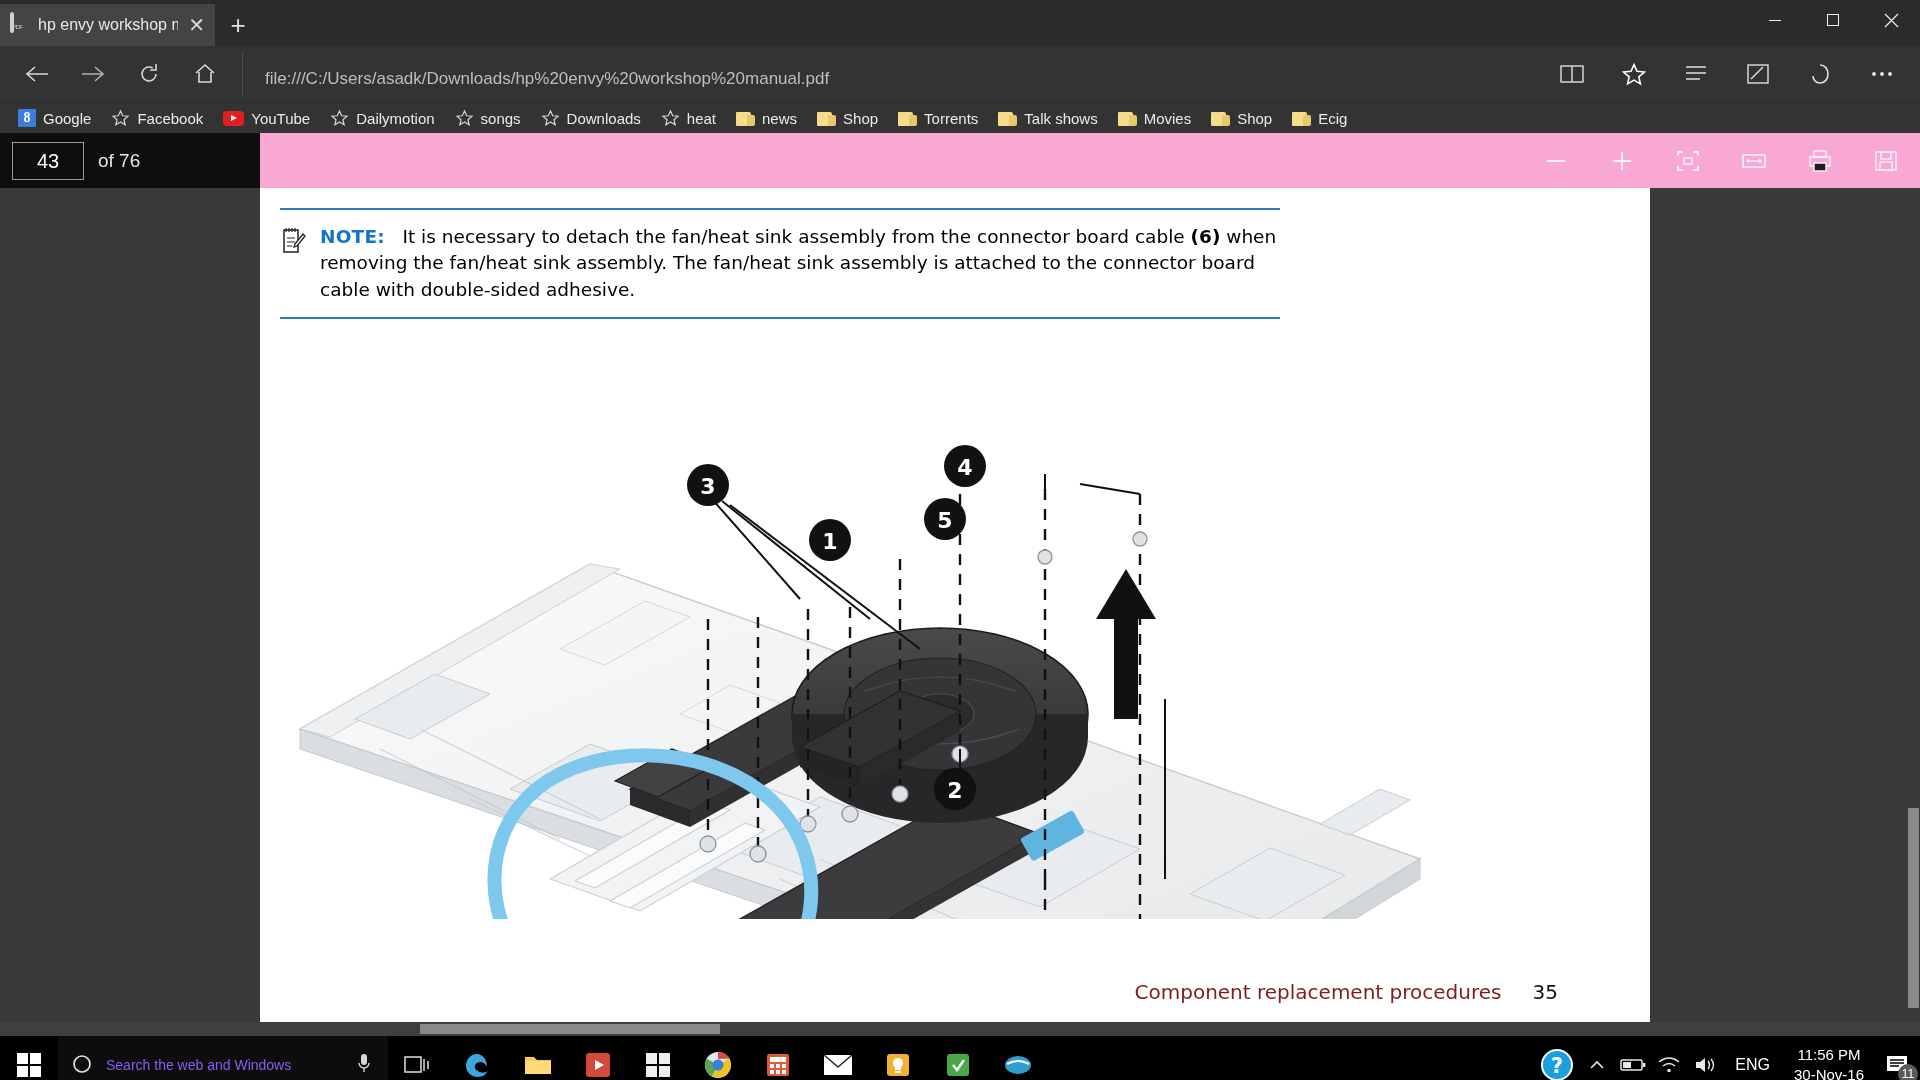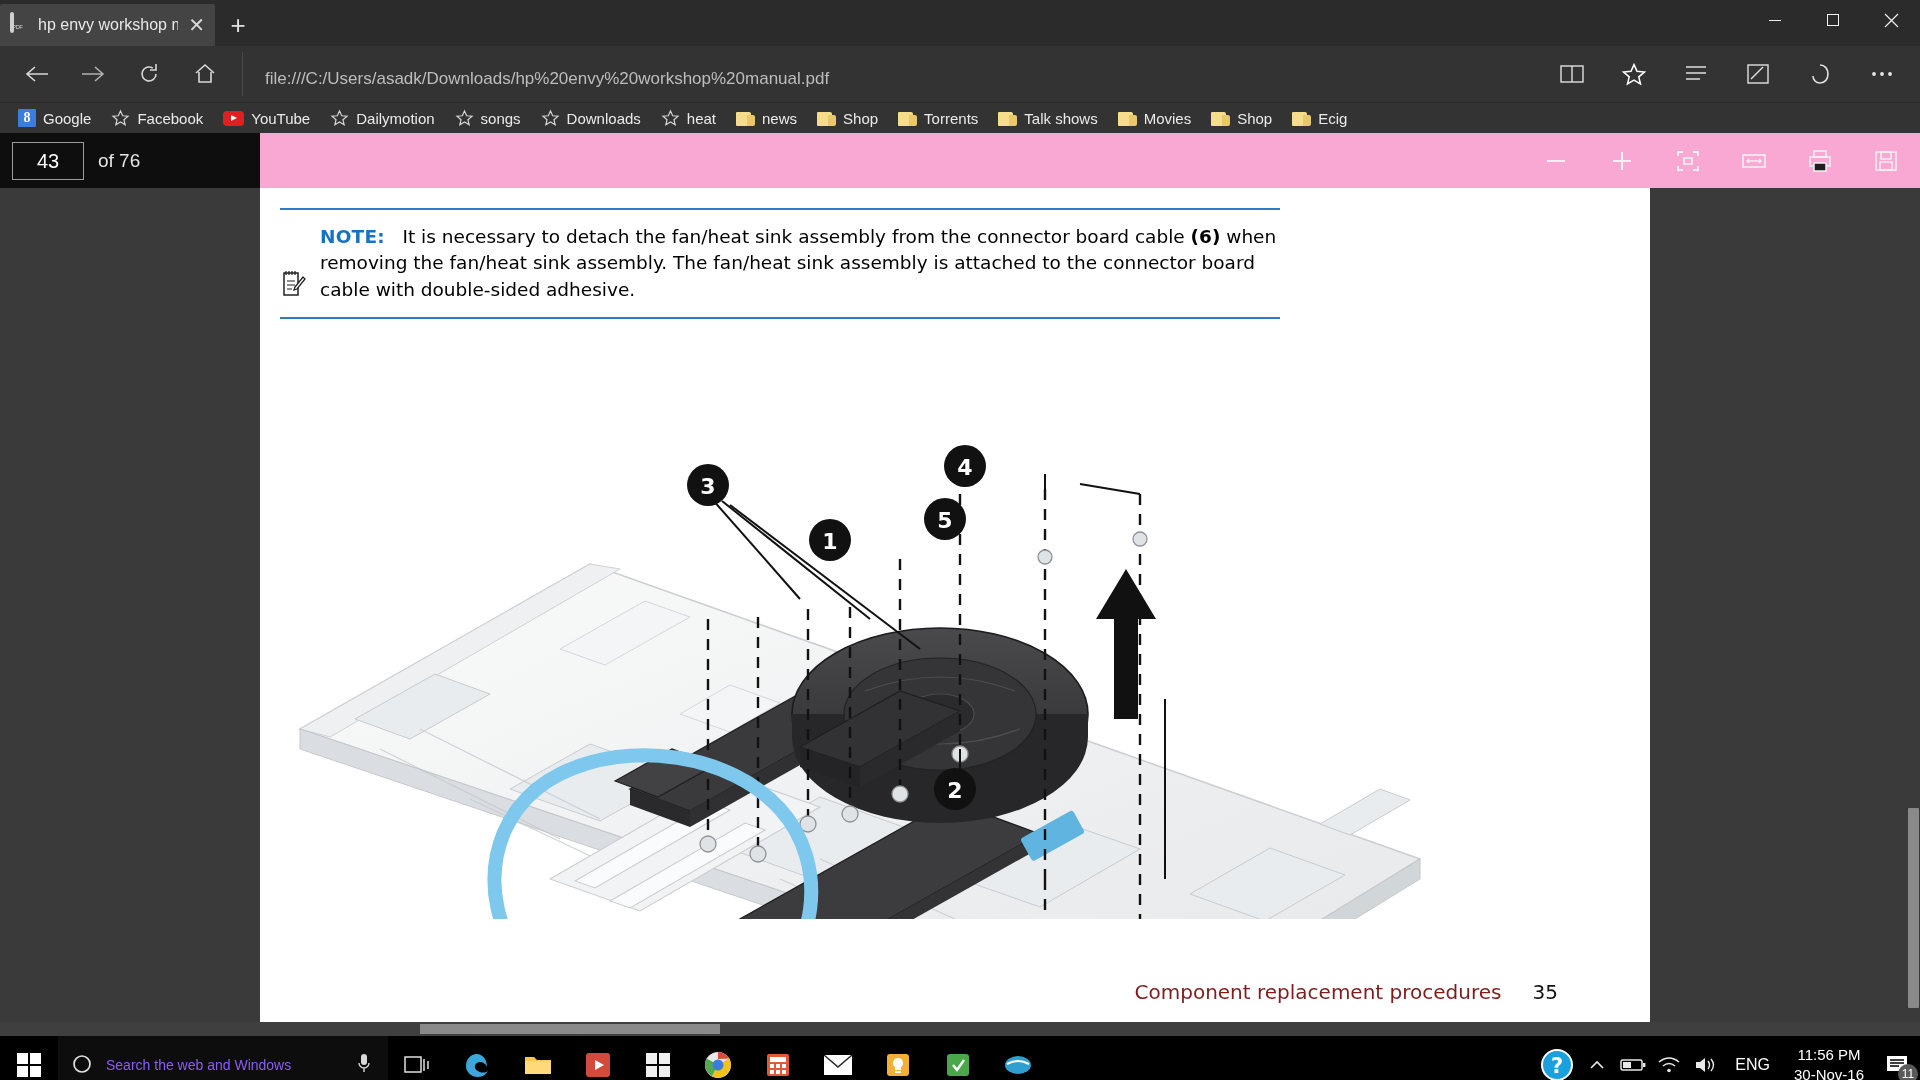--- a/index.html
+++ b/index.html
@@ -64,21 +64,21 @@
   .pdfbtn { width:40px; height:40px; display:flex; align-items:center; justify-content:center;
             color:#f2f2f2; }
 
   
   .content { position:relative; height:calc(1080px - 46px - 56px - 31px - 55px - 58px);
              background:#3a3a3a; overflow:hidden; }
   .pdfpage { position:absolute; left:260px; top:0; width:1390px; height:100%;
              background:#ffffff; }
   .pdf-inner { padding:26px 72px 0 280px; }
   .note-block { border-top:2px solid #2a7cc7; border-bottom:2px solid #2a7cc7;
-                padding:14px 0 14px 0; display:flex; gap:14px; align-items:flex-end;
+                padding:14px 0 14px 0; display:flex; gap:14px; align-items:flex-start;
                 width:1000px; margin-left:20px;}
   .note-ico { width:26px; flex:0 0 auto; margin-top:2px; }
   .note-text { font-family:"DejaVu Sans", sans-serif; font-size:18.5px; color:#000;
                line-height:1.42; }
   .note-lbl { color:#1473c6; font-weight:bold; letter-spacing:0.2px; }
   .footer { position:absolute; bottom:18px; left:0; right:0; text-align:right;
             padding-right:92px; font-family:"DejaVu Sans",sans-serif; }
   .footer-txt { font-size:20px; color:#7f1d1d;text-align:right; }
   .footer-num { font-size:20px; color:#111; margin-left:26px; }
 

